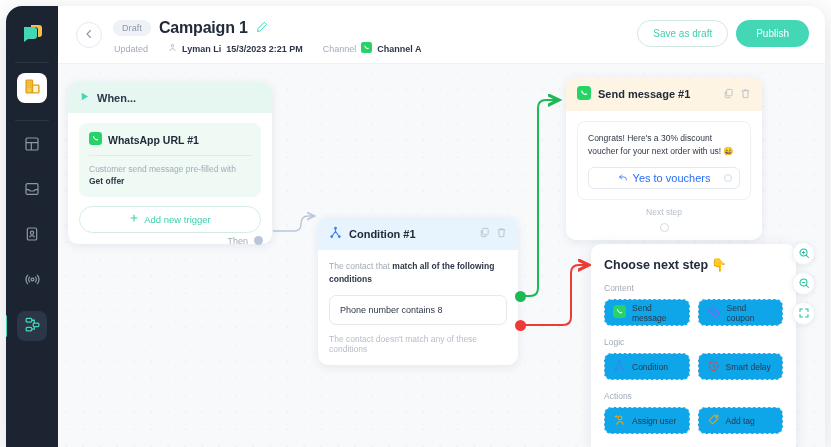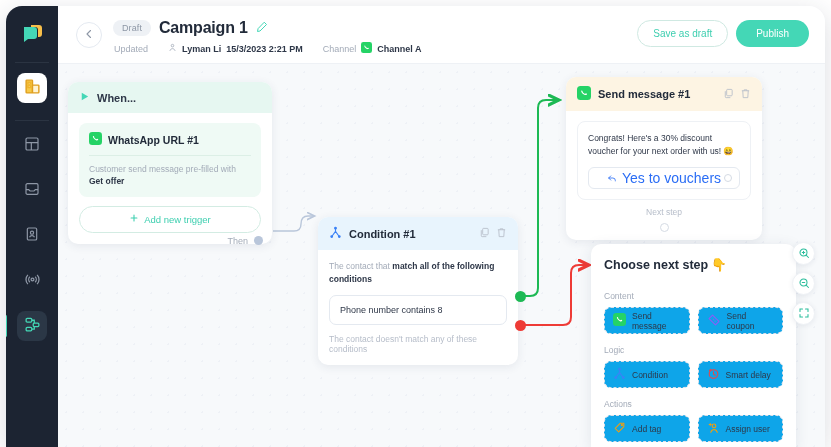--- a/index.html
+++ b/index.html
@@ -155,21 +155,21 @@
   .cond-else { margin-top: 9px; font-size: 8.5px; color: #b6bdc9; }
 
   
   #message-node { left: 508px; top: 13px; width: 196px; }
   #message-node .node-head { background: #fdf4e3; }
   .msg-box { border: 1px solid #eef1f5; border-radius: 8px; padding: 10px; }
   .msg-text { font-size: 8.5px; line-height: 1.5; color: #2e3748; }
   .reply-btn {
     margin-top: 9px; border: 1px solid #e4e9f0; border-radius: 6px;
     height: 22px; display: flex; align-items: center; justify-content: center;
-    gap: 5px; color: #2a6df5; font-size: 14px; position: relative; background: #fff;
+    gap: 5px; color: #2a6df5; font-size: 11px; position: relative; background: #fff;
   }
   .reply-btn .knob {
     position: absolute; right: 7px; width: 8px; height: 8px;
     border: 1px solid #d5dbe4; border-radius: 50%;
   }
   .next-row {
     display: flex; align-items: center; justify-content: flex-end; gap: 6px;
     font-size: 8.5px; color: #b6bdc9; padding: 7px 11px 8px; flex-direction: column;
   }
   .knob-o { width: 9px; height: 9px; border: 1px solid #d5dbe4; border-radius: 50%; }
@@ -177,21 +177,21 @@
   
   #next-panel {
     position: absolute; left: 533px; top: 180px;
     width: 205px; height: 205px;
     background: #fff; border-radius: 10px 10px 0 0;
     box-shadow: 0 2px 14px rgba(40,55,85,.10);
     padding: 13px 13px 0; z-index: 7; overflow: hidden;
   }
   .panel-title {
     font-size: 12.5px; font-weight: bold; color: #222b3a;
-    display: flex; align-items: center; gap: 3px; margin-bottom: 19px;
+    display: flex; align-items: center; gap: 3px; margin-bottom: 11px;
   }
   .group-label { font-size: 8.5px; color: #a3abb8; margin: 0 0 6px; }
   .opt-grid { display: grid; grid-template-columns: 1fr 1fr; gap: 8px; margin-bottom: 11px; }
   .opt {
     border: 1px dashed #d9dfe8; border-radius: 7px;
     height: 27px; display: flex; align-items: center; gap: 6px;
     padding: 0 8px; font-size: 8.5px; color: #2e3748; cursor: pointer; background: #0ea5e9;
   }
 
   
@@ -515,36 +515,36 @@
             </svg>
           </span>
           <span>Smart delay</span>
         </div>
       </div>
 
       <div class="group-label">Actions</div>
       <div class="opt-grid">
         <div class="opt">
           <span>
-            <svg width="13" height="13" viewBox="0 0 24 24" fill="none" stroke="#f59e0b" stroke-width="1.9" stroke-linejoin="round">
-              <path d="M4 13.5L13.5 4 20 4l0 6.5L10.5 20z"></path>
-                  <circle cx="16.4" cy="7.6" r="1.1" fill="#f59e0b"></circle>
-            </svg>
-          </span>
-          <span>Add tag</span>
-        </div>
-        <div class="opt">
-          <span>
             <svg width="13" height="13" viewBox="0 0 24 24" fill="none" stroke="#f59e0b" stroke-width="1.9" stroke-linecap="round">
               <circle cx="13" cy="9" r="3.4"></circle>
                   <path d="M7 21c1.2-3.6 3.4-5.4 6-5.4s4.8 1.8 6 5.4"></path>
               <path d="M4 6.5h4M6 4.5v4"></path>
             </svg>
           </span>
           <span>Assign user</span>
+        </div>
+        <div class="opt">
+          <span>
+            <svg width="13" height="13" viewBox="0 0 24 24" fill="none" stroke="#f59e0b" stroke-width="1.9" stroke-linejoin="round">
+              <path d="M4 13.5L13.5 4 20 4l0 6.5L10.5 20z"></path>
+                  <circle cx="16.4" cy="7.6" r="1.1" fill="#f59e0b"></circle>
+            </svg>
+          </span>
+          <span>Add tag</span>
         </div>
       </div>
     </div>
 
     <div class="zoom-ctrls">
       <div class="zc">
         <span>
           <svg width="12" height="12" viewBox="0 0 24 24" fill="none" stroke="#2bbd9c" stroke-width="2.1" stroke-linecap="round">
             <circle cx="11" cy="11" r="7"></circle>
                 <path d="M16.2 16.2L21 21M8.5 11h5M11 8.5v5"></path>

